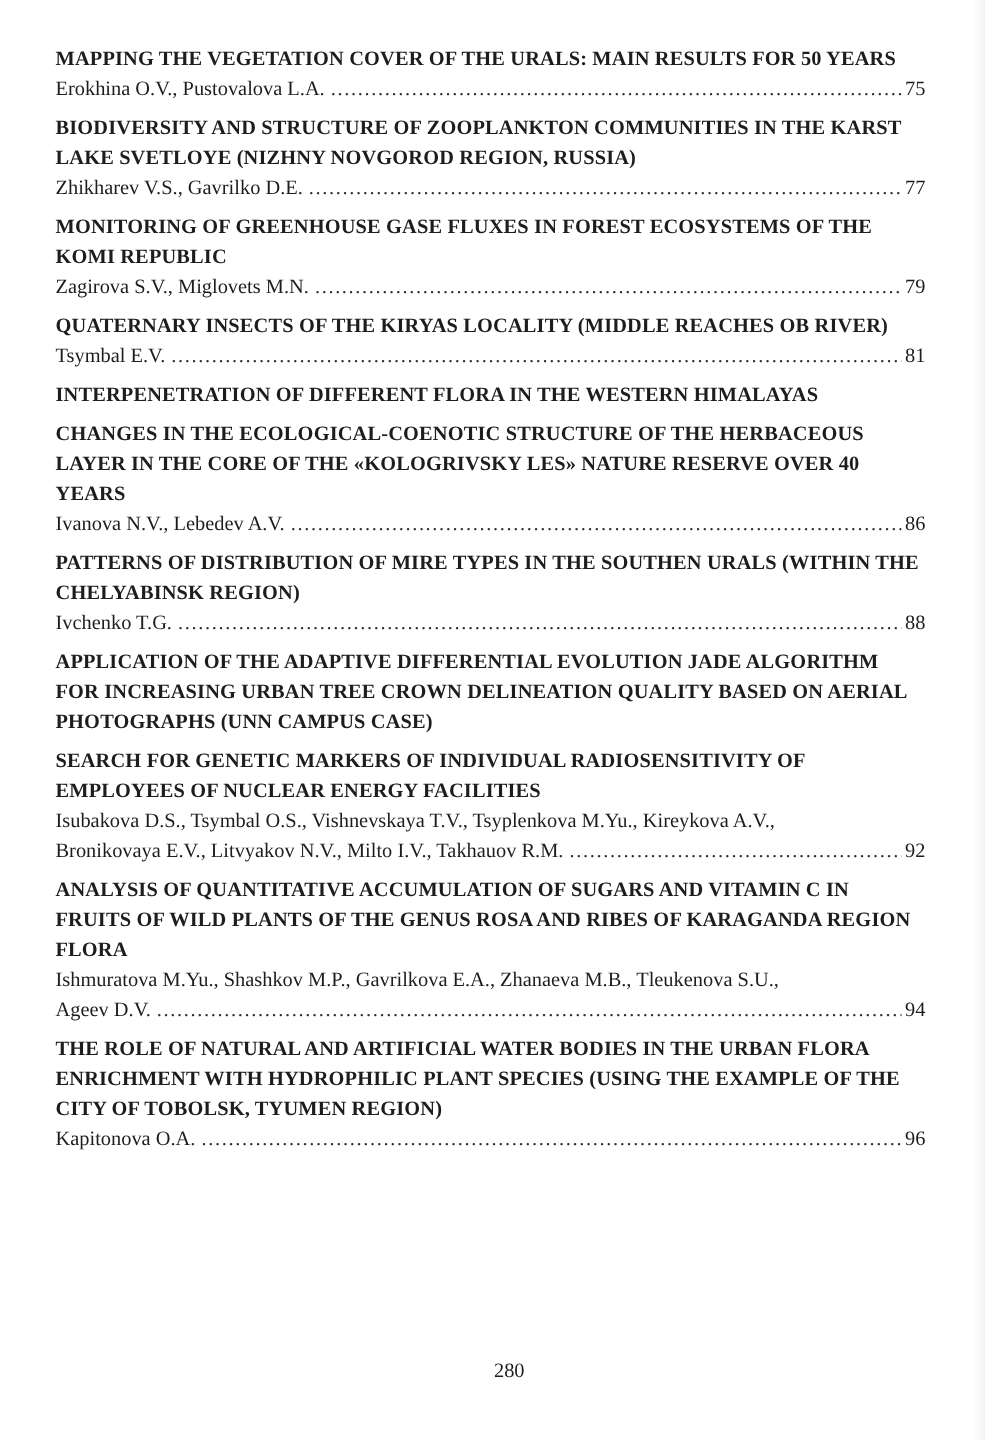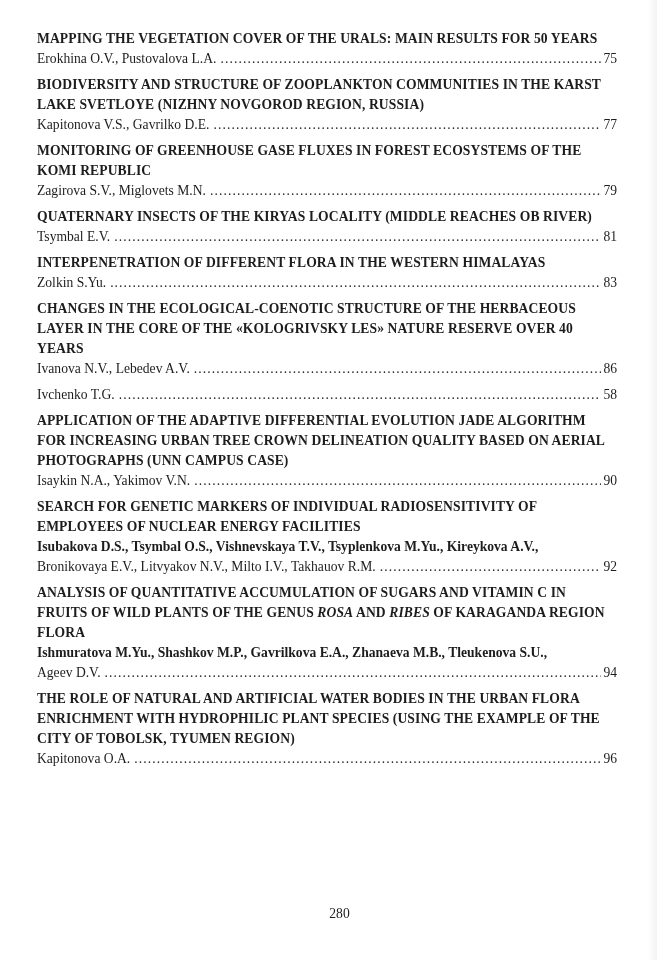--- a/index.html
+++ b/index.html
@@ -32,27 +32,25 @@
   .entry {
     margin-bottom: 6px;
   }
   .entry-title {
     font-weight: bold;
     font-size: 13.6px;
     line-height: 20px;
     letter-spacing: 0.1px;
   }
   .it {
-    font-style: italic;
     text-align: center;
   }
   .authors-line {
     font-size: 13.6px;
     line-height: 20px;
-    font-weight: bold;
   }
   .leader-row {
     display: flex;
     align-items: flex-start;
     font-size: 13.6px;
     line-height: 20px;
   }
   .authors {
     white-space: nowrap;
   }
@@ -92,21 +90,21 @@
     <div class="leader-row">
       <span class="authors">Erokhina O.V., Pustovalova L.A.</span>
       <span class="dots"></span>
       <span class="pagenum">75</span>
     </div>
   </div>
 
   <div class="entry">
     <div class="entry-title">BIODIVERSITY AND STRUCTURE OF ZOOPLANKTON COMMUNITIES IN THE KARST LAKE SVETLOYE (NIZHNY NOVGOROD REGION, RUSSIA)</div>
     <div class="leader-row">
-      <span class="authors">Kapitonova V.S., Gavrilko D.E.</span>
+      <span class="authors">Zhikharev V.S., Gavrilko D.E.</span>
       <span class="dots"></span>
       <span class="pagenum">77</span>
     </div>
   </div>
 
   <div class="entry">
     <div class="entry-title">MONITORING OF GREENHOUSE GASE FLUXES IN FOREST ECOSYSTEMS OF THE KOMI REPUBLIC</div>
     <div class="leader-row">
       <span class="authors">Zagirova S.V., Miglovets M.N.</span>
       <span class="dots"></span>
@@ -118,52 +116,43 @@
     <div class="entry-title">QUATERNARY INSECTS OF THE KIRYAS LOCALITY (MIDDLE REACHES OB RIVER)</div>
     <div class="leader-row">
       <span class="authors">Tsymbal E.V.</span>
       <span class="dots"></span>
       <span class="pagenum">81</span>
     </div>
   </div>
 
   <div class="entry">
     <div class="entry-title">INTERPENETRATION OF DIFFERENT FLORA IN THE WESTERN HIMALAYAS</div>
-    <div class="leader-row">
-      <span class="authors">Zolkin S.Yu.</span>
-      <span class="dots"></span>
-      <span class="pagenum">83</span>
-    </div>
   </div>
 
 
   <div class="entry">
     <div class="entry-title">CHANGES IN THE ECOLOGICAL-COENOTIC STRUCTURE OF THE HERBACEOUS LAYER IN THE CORE OF THE «KOLOGRIVSKY LES» NATURE RESERVE OVER 40 YEARS</div>
     <div class="leader-row">
       <span class="authors">Ivanova N.V., Lebedev A.V.</span>
       <span class="dots"></span>
       <span class="pagenum">86</span>
     </div>
   </div>
 
   <div class="entry">
+    <div class="entry-title">PATTERNS OF DISTRIBUTION OF MIRE TYPES IN THE SOUTHEN URALS (WITHIN THE CHELYABINSK REGION)</div>
     <div class="leader-row">
       <span class="authors">Ivchenko T.G.</span>
       <span class="dots"></span>
-      <span class="pagenum">58</span>
+      <span class="pagenum">88</span>
     </div>
   </div>
 
   <div class="entry">
     <div class="entry-title">APPLICATION OF THE ADAPTIVE DIFFERENTIAL EVOLUTION JADE ALGORITHM FOR INCREASING URBAN TREE CROWN DELINEATION QUALITY BASED ON AERIAL PHOTOGRAPHS (UNN CAMPUS CASE)</div>
-    <div class="leader-row">
-      <span class="authors">Isaykin N.A., Yakimov V.N.</span>
-      <span class="dots"></span>
-      <span class="pagenum">90</span>
-    </div>
   </div>
 
   <div class="entry">
     <div class="entry-title">SEARCH FOR GENETIC MARKERS OF INDIVIDUAL RADIOSENSITIVITY OF EMPLOYEES OF NUCLEAR ENERGY FACILITIES</div>
     <div class="authors-line">Isubakova D.S., Tsymbal O.S., Vishnevskaya T.V., Tsyplenkova M.Yu., Kireykova A.V.,</div>
     <div class="leader-row">
       <span class="authors">Bronikovaya E.V., Litvyakov N.V., Milto I.V., Takhauov R.M.</span>
       <span class="dots"></span>
       <span class="pagenum">92</span>
     </div>

